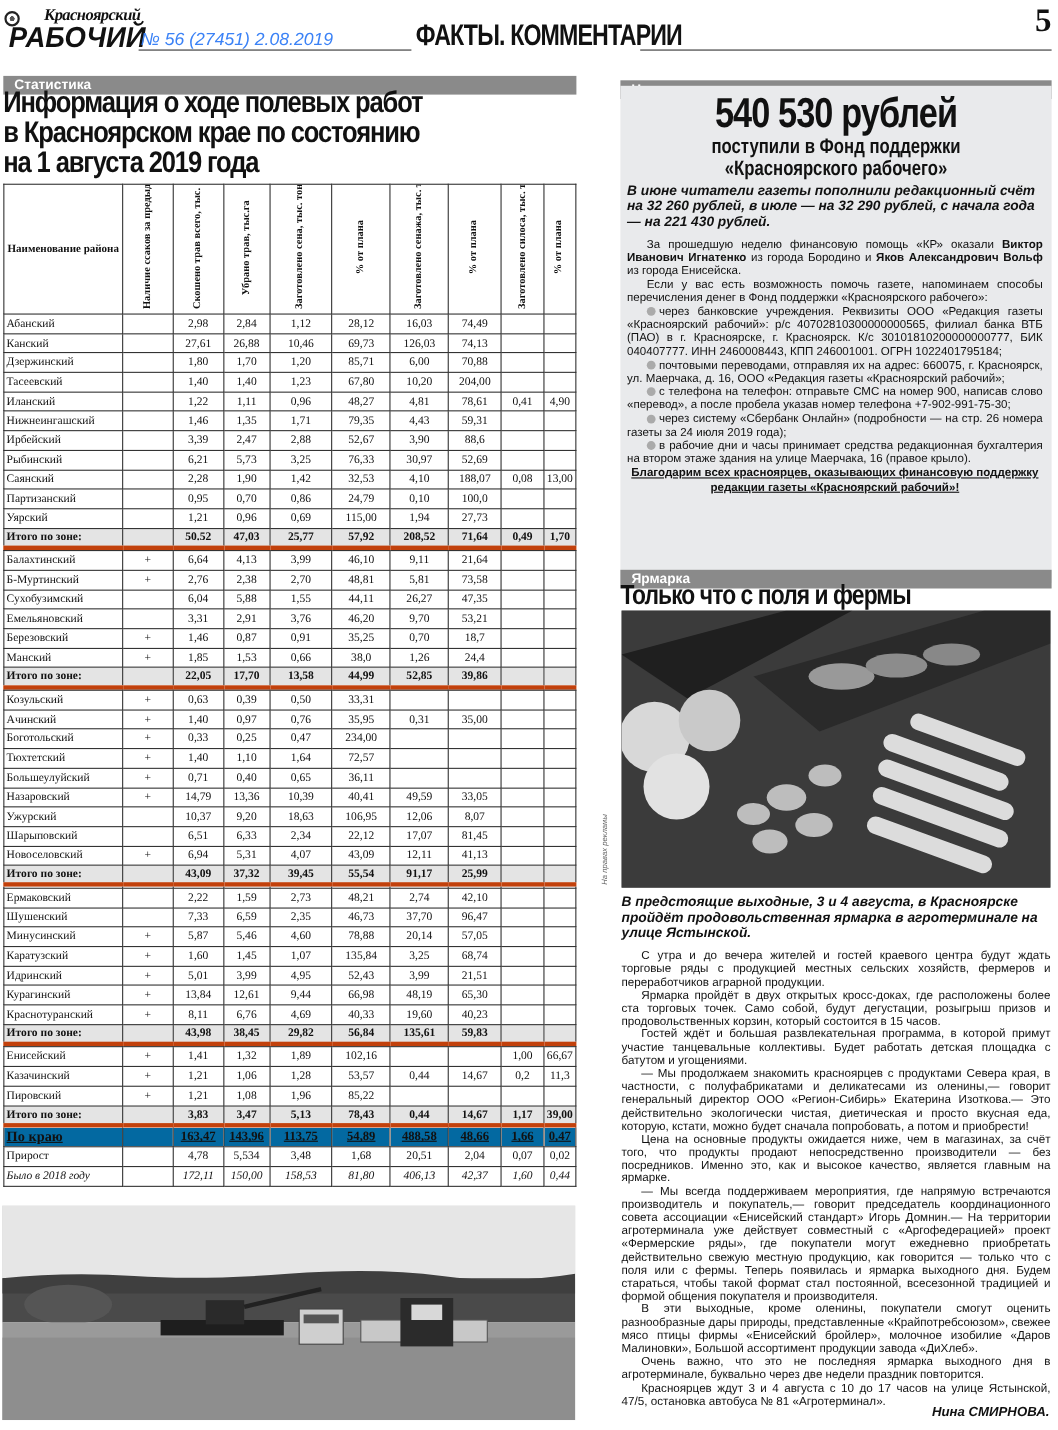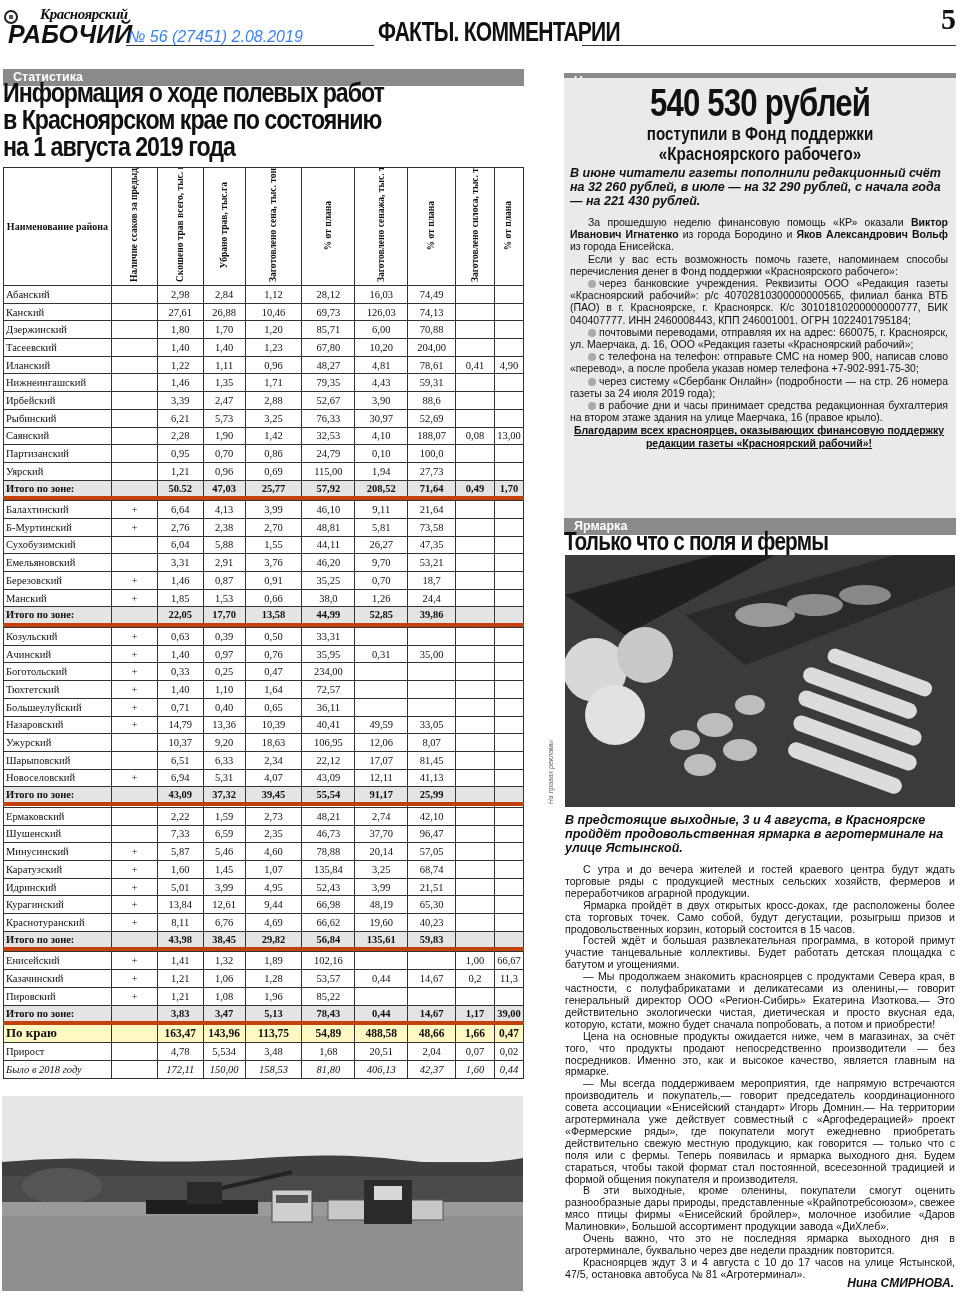--- a/index.html
+++ b/index.html
@@ -25,21 +25,21 @@
   .stat-title { position: absolute; left: 3px; top: 80px; width: 520px; font-weight: bold; font-size: 27px; line-height: 27px; letter-spacing: -1.2px; transform: scaleX(0.86); transform-origin: left top; width: 610px; }
 
   
   .tbl { position: absolute; left: 3px; top: 167px; width: 521px; border-collapse: collapse; font-family: "Liberation Serif", serif; font-size: 10.5px; }
   .tbl td, .tbl th { border: 1px solid #333; padding: 0 2px; height: 17.7px; text-align: center; white-space: nowrap; overflow: hidden; }
   .tbl th { height: 118px; font-weight: normal; vertical-align: middle; }
   .tbl th .vt { writing-mode: vertical-rl; transform: rotate(180deg); display: inline-block; font-size: 9.5px; line-height: 11px; text-align: center; max-height: 112px; font-weight: bold; }
   .tbl th.name-h { font-weight: bold; font-size: 10px; line-height: 12px; }
   .tbl td.name { text-align: left; padding-left: 2px; }
   .tbl tr.total td { font-weight: bold; background: #e4e4e4; border-bottom: 4px solid #c2410c; }
-  .tbl tr.krai td { font-weight: bold; background: #fef9c3; font-size: 11.5px; height: 20px; border-top: 2px solid #222; }
+  .tbl tr.krai td { font-weight: bold; background: #0369a1; font-size: 11.5px; height: 20px; border-top: 2px solid #222; text-decoration: underline; }
   .tbl tr.krai td.name { font-size: 13px; }
   .tbl tr.prev td { font-style: italic; }
   .tbl tr.gap td { height: 3px; padding: 0; border-left: 1px solid #333; border-right: 1px solid #333; }
 
   
   .photo-harvest { position: absolute; left: 2px; top: 1096px; width: 521px; height: 195px; overflow: hidden; background: #dcdcdc; }
 
   
   .donate-box { position: absolute; left: 564px; top: 78px; width: 392px; height: 452px; background: #e9eaec; }
   .donate-amount { position: absolute; left: 0; width: 100%; top: 4px; text-align: center; font-weight: bold; font-size: 38px; letter-spacing: -1px; transform: scaleX(0.82); }
@@ -566,21 +566,21 @@
         <td>65,30</td>
         <td></td>
         <td></td>
       </tr>
       <tr>
         <td class="name">Краснотуранский</td>
         <td>+</td>
         <td>8,11</td>
         <td>6,76</td>
         <td>4,69</td>
-        <td>66,62</td>
+        <td>40,33</td>
         <td>19,60</td>
         <td>40,23</td>
         <td></td>
         <td></td>
       </tr>
       <tr class="total">
         <td class="name">Итого по зоне:</td>
         <td></td>
         <td>43,98</td>
         <td>38,45</td>

